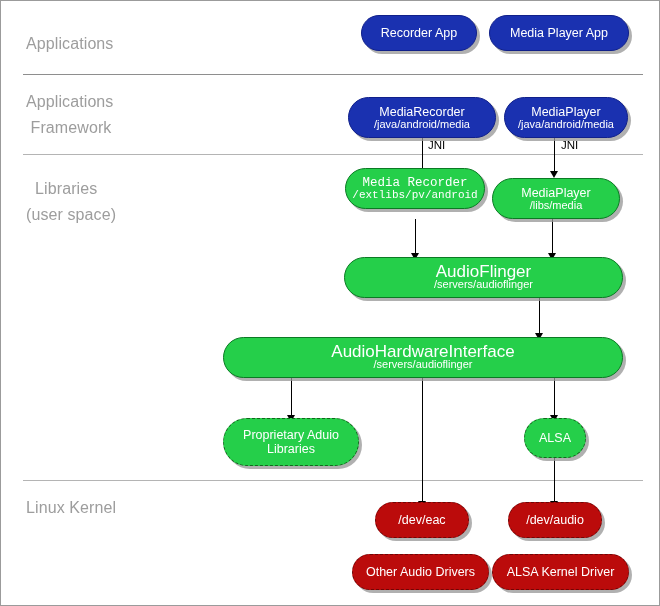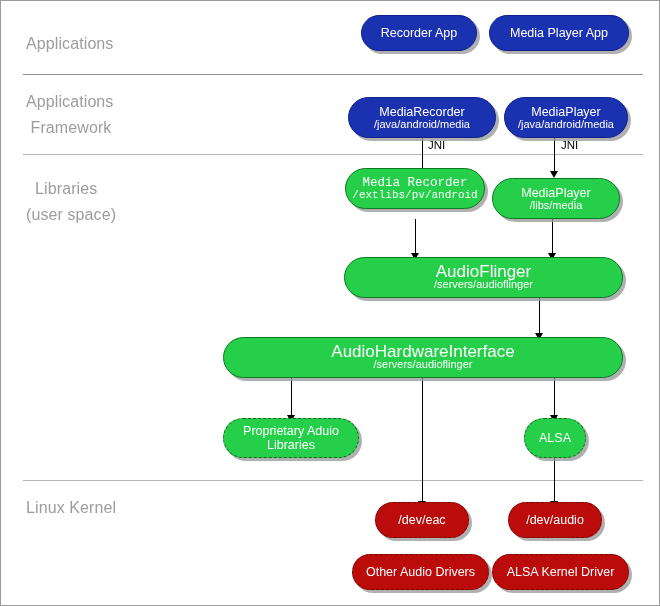--- a/index.html
+++ b/index.html
@@ -180,21 +180,21 @@
   <div class="node green two-line" style="left:343px; top:256px; width:279px; height:41px;">
     <div class="title big">AudioFlinger</div>
     <div class="sub">/servers/audioflinger</div>
   </div>
 
   <div class="node green two-line" style="left:222px; top:336px; width:400px; height:41px;">
     <div class="title big">AudioHardwareInterface</div>
     <div class="sub">/servers/audioflinger</div>
   </div>
 
-  <div class="node green dashed wrap" style="left:222px; top:417px; width:136px; height:40px; padding:0 14px;">
+  <div class="node green dashed wrap" style="left:222px; top:417px; width:136px; height:48px; padding:0 14px;">
     <div class="title">Proprietary Aduio Libraries</div>
   </div>
 
   <div class="node red" style="left:374px; top:501px; width:94px; height:36px;">
     <div class="title">/dev/eac</div>
   </div>
 
   <div class="node green dashed" style="left:523px; top:417px; width:62px; height:40px;">
     <div class="title">ALSA</div>
   </div>

